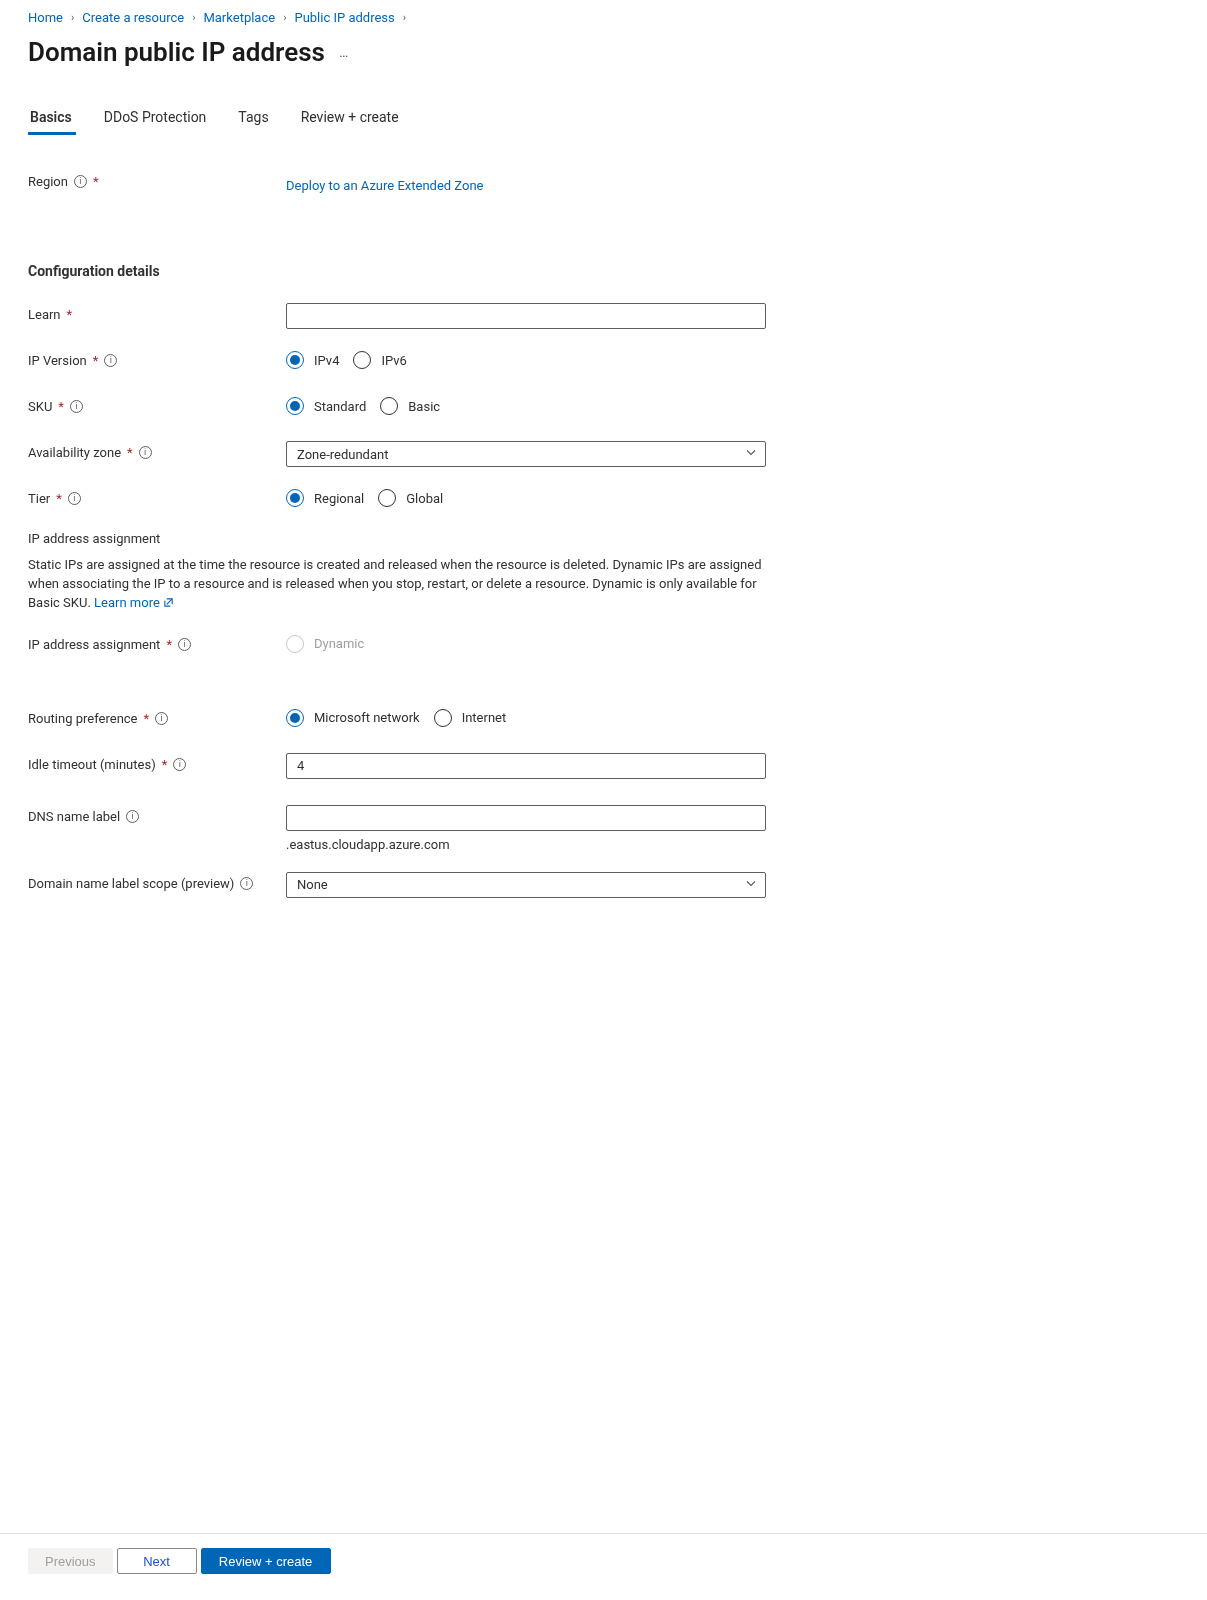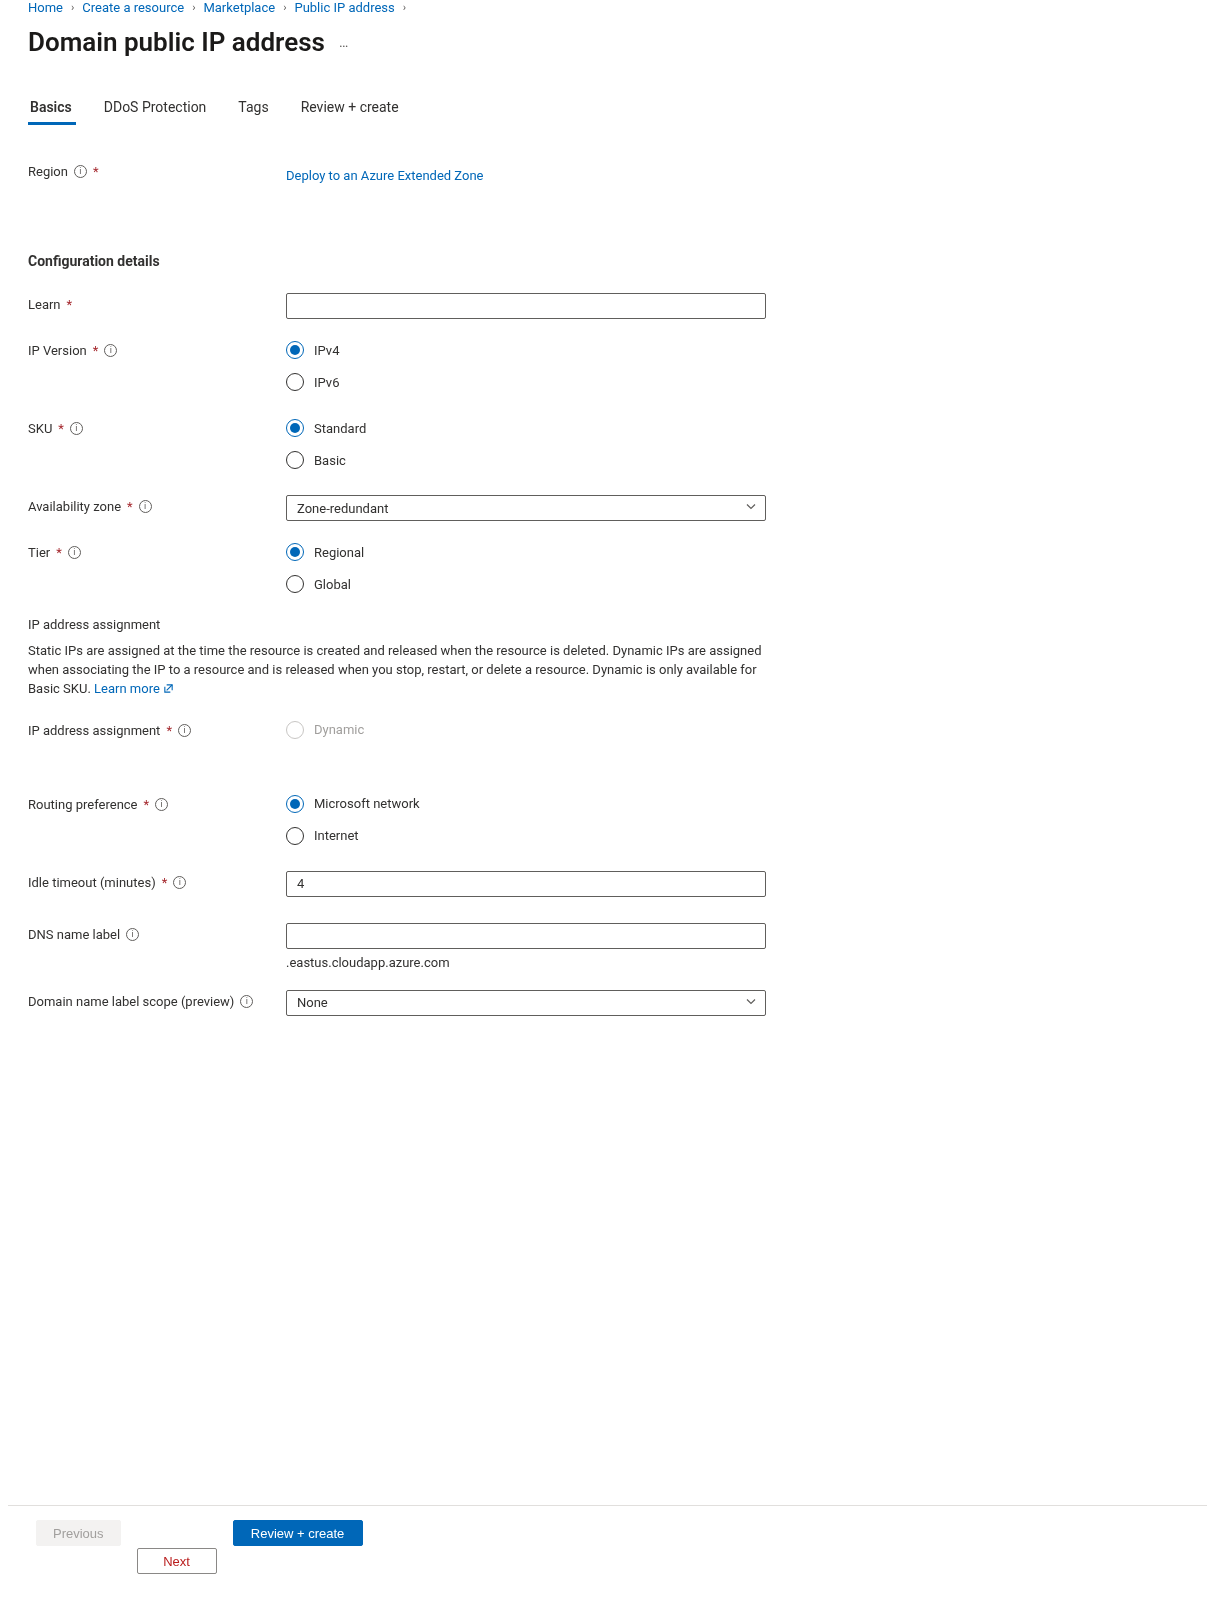--- a/index.html
+++ b/index.html
@@ -6,21 +6,21 @@
   body {
     font-family: "Segoe UI", -apple-system, BlinkMacSystemFont, Roboto, sans-serif;
     font-size: 13px;
     color: #323130;
     background: #fff;
     width: 1207px;
     height: 1600px;
     position: relative;
   }
   .page {
-    padding: 0 28px 0 28px;
+    padding: 10px 28px 0 28px;
   }
   .breadcrumb {
     display: flex;
     align-items: center;
     gap: 8px;
     font-size: 13px;
     margin-bottom: 12px;
     flex-wrap: wrap;
   }
   .breadcrumb a { color: #0067b8; text-decoration: none; cursor: pointer; }
@@ -106,21 +106,21 @@
   }
   .chev svg { width: 12px; height: 12px; stroke: #605e5c; }
   .text-input { cursor: text; }
   .helper-link {
     color: #0067b8;
     font-size: 13px;
     margin-top: 8px;
     display: inline-block;
     cursor: pointer;
   }
-  .radio-group { display: flex; flex-direction: column; gap: 14px; padding-top: 2px; }
+  .radio-group { display: flex; flex-direction: row; gap: 14px; padding-top: 2px; }
   .radio-item { display: flex; align-items: center; gap: 10px; cursor: pointer; }
   .radio {
     width: 18px; height: 18px;
     border: 1px solid #323130;
     border-radius: 50%;
     display: inline-flex;
     align-items: center; justify-content: center;
     flex-shrink: 0;
   }
   .radio.checked { border-color: #0067b8; }
@@ -149,49 +149,48 @@
   .ext-icon {
     display: inline-block;
     width: 11px; height: 11px;
     margin-left: 3px;
     vertical-align: -1px;
   }
   .ext-icon svg { width: 11px; height: 11px; stroke: #0067b8; fill: none; }
   .suffix-text { font-size: 13px; color: #323130; margin-top: 6px; }
   .footer {
     position: absolute;
-    left: 8px; right: 0;
+    left: 0; right: 0;
     bottom: 0;
     border-top: 1px solid #e1dfdd;
     padding: 14px 43px 26px 28px;
     background: #fff;
     display: flex;
-    gap: 16px;
+    gap: 4px;
   }
   .btn {
     height: 26px;
     padding: 0 16px;
     font-size: 13px;
     border-radius: 2px;
     cursor: pointer;
     display: inline-flex;
     align-items: center;
     justify-content: center;
   }
   .btn-prev {
     background: #f3f2f1;
     border: 1px solid #f3f2f1;
     color: #a19f9d;
   }
   .btn-next {
     background: #fff;
     border: 1px solid #8a8886;
-    color: #b91c1c;
+    color: #1d4ed8;
     min-width: 80px;
-    margin-top: 28px;
   }
   .btn-review {
     background: #0067b8;
     border: 1px solid #0067b8;
     color: #fff;
     min-width: 130px;
   }
   .spacer-lg { height: 34px; }
   .spacer-sm { height: 6px; }
 </style>

